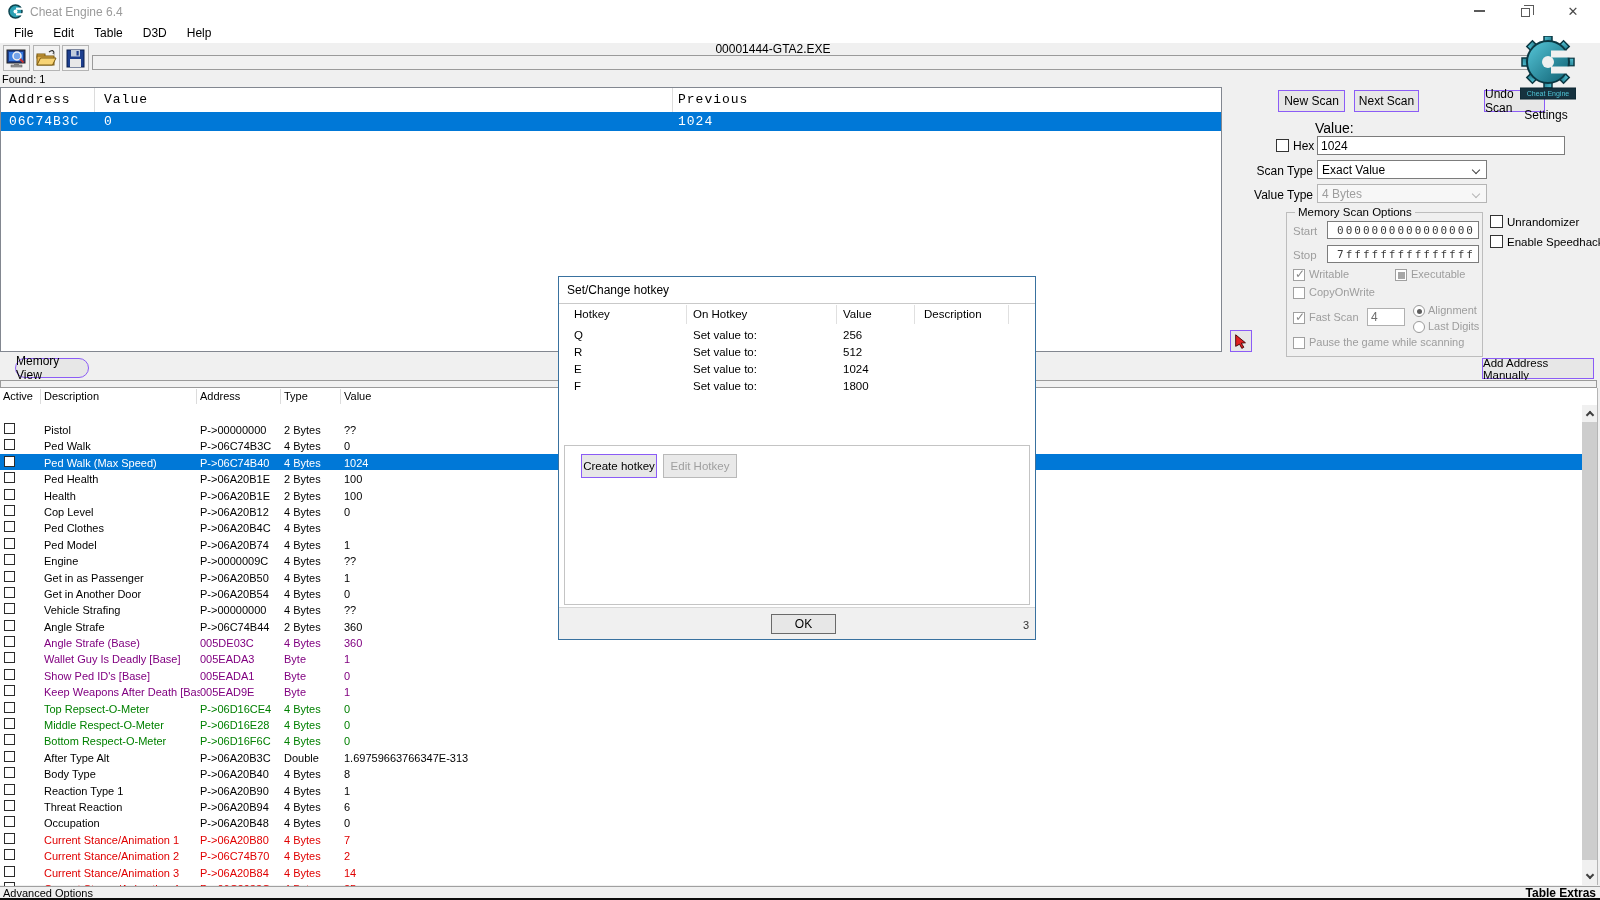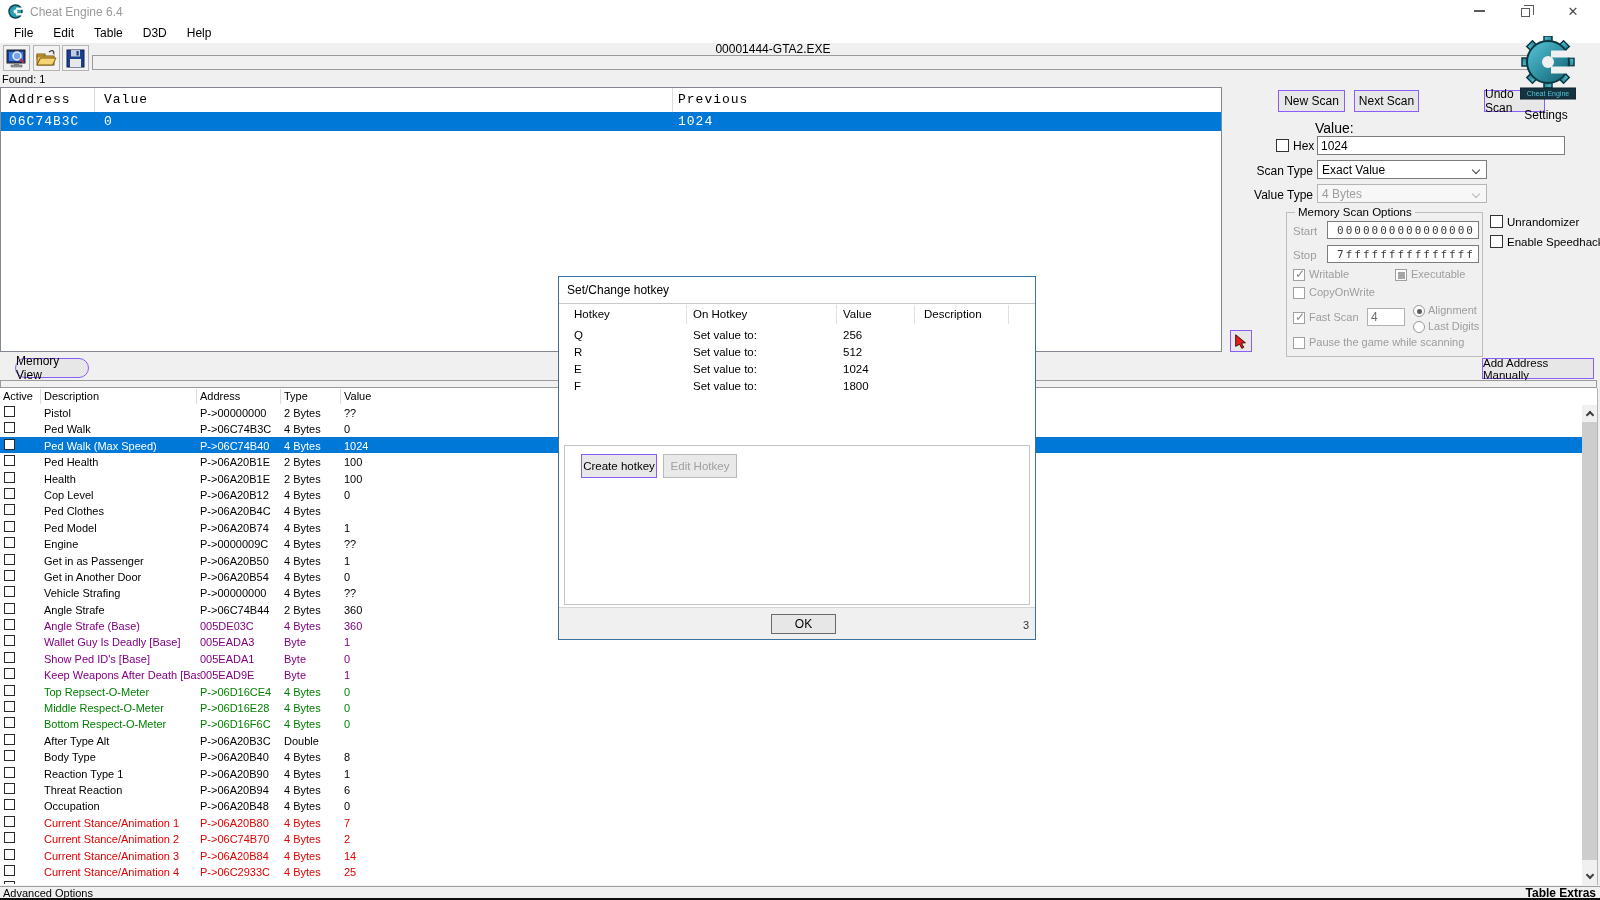--- a/index.html
+++ b/index.html
@@ -51,21 +51,21 @@
   .group-legend { position:absolute; left:8px; top:-7px; background:#f0f0f0; padding:0 3px; font-size:11.5px; }
   .hexfield { font-family:"DejaVu Sans Mono",monospace; font-size:11px; letter-spacing:2px; color:#3a3a3a; text-align:right; }
 
   
   .memview-btn { left:15px; top:358px; width:74px; height:20px;border-radius:10px; }
   .thinbar { left:0; top:380px; width:1597px; height:8px; border:1px solid #9a9a9a; background:#f1f1f1; }
   .addrlist { left:0; top:388px; width:1598px; height:497px; background:#fff; border-right:1px solid #b5b5b5; }
   .al-hdr { position:absolute; left:0; top:0; width:1598px; height:17px; font-size:11px; }
   .al-hdr span { position:absolute; top:2px; }
   .al-sep { position:absolute; top:1px; width:1px; height:15px; background:#dcdcdc; }
-  .al-rows { position:absolute; left:0; top:16px; width:1582px; height:480px; overflow:hidden; }
+  .al-rows { position:absolute; left:0; top:33px; width:1582px; height:480px; overflow:hidden; }
   .alrow { position:relative; height:16.4px; font-size:11px; line-height:16px; }
   .alrow span { position:absolute; top:1px; white-space:nowrap; overflow:hidden; }
   .alrow .rcb { position:absolute; left:4px; top:2px; width:11px; height:11px; border:1px solid #2b2b2b; background:#fff; }
   .c-desc { left:44px; width:156px; }
   .c-addr { left:200px; width:83px; }
   .c-type { left:284px; width:59px; }
   .c-val  { left:344px; width:400px; }
   .alrow.purple { color:#800080; }
   .alrow.green { color:#008000; }
   .alrow.red { color:#e00000; }
@@ -433,20 +433,21 @@
         <span class="c-desc">Bottom Respect-O-Meter</span>
         <span class="c-addr">P-&gt;06D16F6C</span>
         <span class="c-type">4 Bytes</span>
         <span class="c-val">0</span>
       </div>
       <div class="alrow">
         <span class="rcb"></span>
         <span class="c-desc">After Type Alt</span>
         <span class="c-addr">P-&gt;06A20B3C</span>
         <span class="c-type">Double</span>
+        <span class="c-val">1.69759663766347E-313</span>
       </div>
       <div class="alrow">
         <span class="rcb"></span>
         <span class="c-desc">Body Type</span>
         <span class="c-addr">P-&gt;06A20B40</span>
         <span class="c-type">4 Bytes</span>
         <span class="c-val">8</span>
       </div>
       <div class="alrow">
         <span class="rcb"></span>

